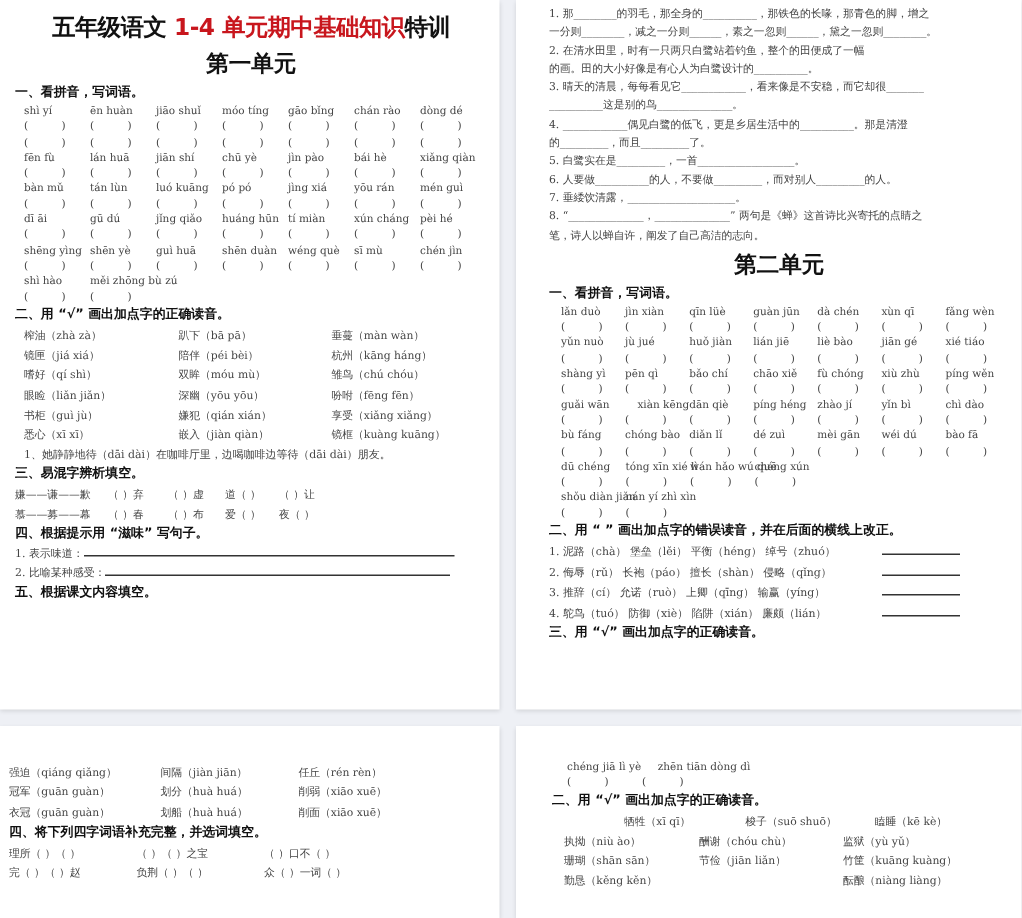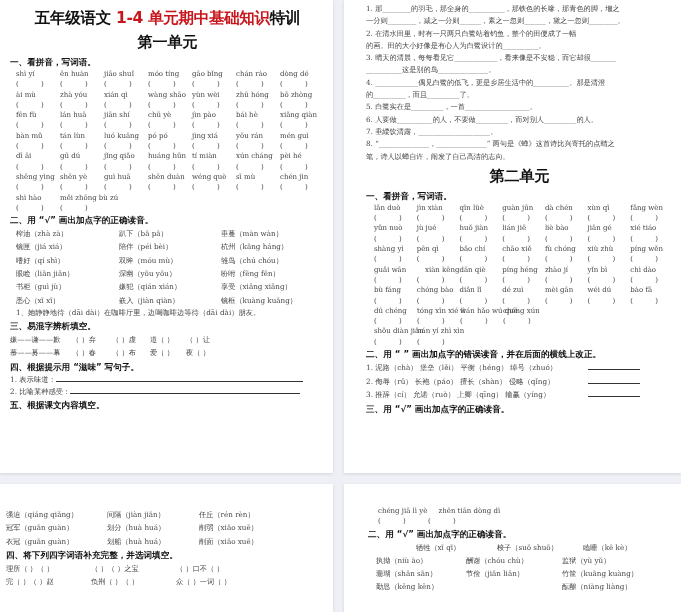--- a/index.html
+++ b/index.html
@@ -45,21 +45,20 @@
 <body>
 
 <div class="page" id="p1">
   <div style="padding:0 8px 0 10px;">
     <div class="title"><span>五年级语文 </span><span class="red">1-4 单元期中基础知识</span><span>特训</span></div>
     <div class="unit">第一单元</div>
     <div class="sec">一、看拼音，写词语。</div>
     <div id="p1s1" style="padding-left:6px;">
         <div class="py pyrow"><span style="width: 44px;">shì yí</span><span style="width: 44px;">ēn huàn</span><span style="width: 44px;">jiāo shuǐ</span><span style="width: 44px;">móo tíng</span><span style="width: 44px;">gāo bǐng</span><span style="width: 44px;">chán rào</span><span style="width: 44px;">dòng dé</span></div>
         <div class="py pyrow"><span style="width: 44px;">(          )</span><span style="width: 44px;">(          )</span><span style="width: 44px;">(          )</span><span style="width: 44px;">(          )</span><span style="width: 44px;">(          )</span><span style="width: 44px;">(          )</span><span style="width: 44px;">(          )</span></div>
-        <div class="py pyrow"><span style="width: 44px;">ài mù</span><span style="width: 44px;">zhà yóu</span><span style="width: 44px;">xián qì</span><span style="width: 44px;">wàng shāo</span><span style="width: 44px;">yùn wèi</span><span style="width: 44px;">zhū hóng</span><span style="width: 44px;">bō zhòng</span></div>
         <div class="py pyrow"><span style="width: 44px;">(          )</span><span style="width: 44px;">(          )</span><span style="width: 44px;">(          )</span><span style="width: 44px;">(          )</span><span style="width: 44px;">(          )</span><span style="width: 44px;">(          )</span><span style="width: 44px;">(          )</span></div>
         <div class="py pyrow"><span style="width: 44px;">fēn fù</span><span style="width: 44px;">lán huā</span><span style="width: 44px;">jiān shí</span><span style="width: 44px;">chū yè</span><span style="width: 44px;">jìn pào</span><span style="width: 44px;">bái hè</span><span style="width: 44px;">xiǎng qiàn</span></div>
         <div class="py pyrow"><span style="width: 44px;">(          )</span><span style="width: 44px;">(          )</span><span style="width: 44px;">(          )</span><span style="width: 44px;">(          )</span><span style="width: 44px;">(          )</span><span style="width: 44px;">(          )</span><span style="width: 44px;">(          )</span></div>
         <div class="py pyrow"><span style="width: 44px;">bàn mǔ</span><span style="width: 44px;">tán lùn</span><span style="width: 44px;">luó kuāng</span><span style="width: 44px;">pó pó</span><span style="width: 44px;">jìng xiá</span><span style="width: 44px;">yōu rán</span><span style="width: 44px;">mén guì</span></div>
         <div class="py pyrow"><span style="width: 44px;">(          )</span><span style="width: 44px;">(          )</span><span style="width: 44px;">(          )</span><span style="width: 44px;">(          )</span><span style="width: 44px;">(          )</span><span style="width: 44px;">(          )</span><span style="width: 44px;">(          )</span></div>
         <div class="py pyrow"><span style="width: 44px;">dī āi</span><span style="width: 44px;">gū dú</span><span style="width: 44px;">jǐng qiǎo</span><span style="width: 44px;">huáng hūn</span><span style="width: 44px;">tí miàn</span><span style="width: 44px;">xún cháng</span><span style="width: 44px;">pèi hé</span></div>
         <div class="py pyrow"><span style="width: 44px;">(          )</span><span style="width: 44px;">(          )</span><span style="width: 44px;">(          )</span><span style="width: 44px;">(          )</span><span style="width: 44px;">(          )</span><span style="width: 44px;">(          )</span><span style="width: 44px;">(          )</span></div>
         <div class="py pyrow"><span style="width: 44px;">shēng yìng</span><span style="width: 44px;">shēn yè</span><span style="width: 44px;">guì huā</span><span style="width: 44px;">shēn duàn</span><span style="width: 44px;">wéng què</span><span style="width: 44px;">sī mù</span><span style="width: 44px;">chén jìn</span></div>
         <div class="py pyrow"><span style="width: 44px;">(          )</span><span style="width: 44px;">(          )</span><span style="width: 44px;">(          )</span><span style="width: 44px;">(          )</span><span style="width: 44px;">(          )</span><span style="width: 44px;">(          )</span><span style="width: 44px;">(          )</span></div>
         <div class="py pyrow"><span style="width: 44px;">shì hào</span><span style="width: 44px;">měi zhōng bù zú</span></div>
@@ -156,20 +155,21 @@
         <div class="py pyrow"><span style="width: 43px;">dū chéng</span><span style="width: 43px;">tóng xīn xié lì</span><span style="width: 43px;">wán hǎo wú quē</span><span style="width: 43px;">chéng xún</span></div>
         <div class="py pyrow"><span style="width: 43px;">(          )</span><span style="width: 43px;">(          )</span><span style="width: 43px;">(          )</span><span style="width: 43px;">(          )</span></div>
         <div class="py pyrow"><span style="width: 43px;">shǒu diàn jiǎn</span><span style="width: 43px;">nán yí zhì xìn</span></div>
         <div class="py pyrow"><span style="width: 43px;">(          )</span><span style="width: 43px;">(          )</span></div>
       </div>
     <div class="sec">二、用 “  ” 画出加点字的错误读音，并在后面的横线上改正。</div>
     <div id="p2s2">
         <div class="txt" style="line-height: 12.6px;"><span style="display: inline-block; width: 222px;">1. 泥路（chà） 堡垒（lěi） 平衡（héng） 绰号（zhuó）</span><span class="ul" style="width: 52px; height: 8px;"></span></div>
         <div class="txt" style="line-height: 12.6px;"><span style="display: inline-block; width: 222px;">2. 侮辱（rǔ） 长袍（páo） 擅长（shàn） 侵略（qǐng）</span><span class="ul" style="width: 52px; height: 8px;"></span></div>
         <div class="txt" style="line-height: 12.6px;"><span style="display: inline-block; width: 222px;">3. 推辞（cí） 允诺（ruò） 上卿（qīng） 输赢（yíng）</span><span class="ul" style="width: 52px; height: 8px;"></span></div>
+        <div class="txt" style="line-height: 12.6px;"><span style="display: inline-block; width: 222px;">4. 鸵鸟（tuó） 防御（xiè） 陷阱（xián） 廉颇（lián）</span><span class="ul" style="width: 52px; height: 8px;"></span></div>
       </div>
     <div class="sec">三、用 “√” 画出加点字的正确读音。</div>
   </div>
 </div>
 
 <div class="page" id="p3">
   <div style="padding:24px 8px 0 6px;">
     <div id="p3items">
         <div class="grid3">
           <span style="width: 101px;">强迫（qiáng qiǎng）</span>

